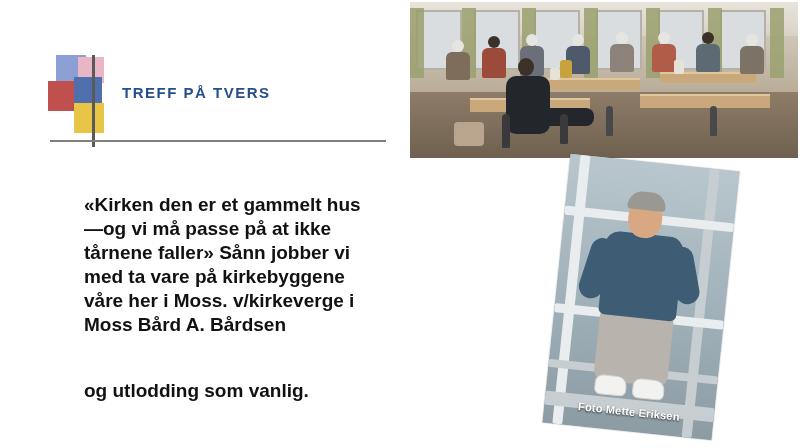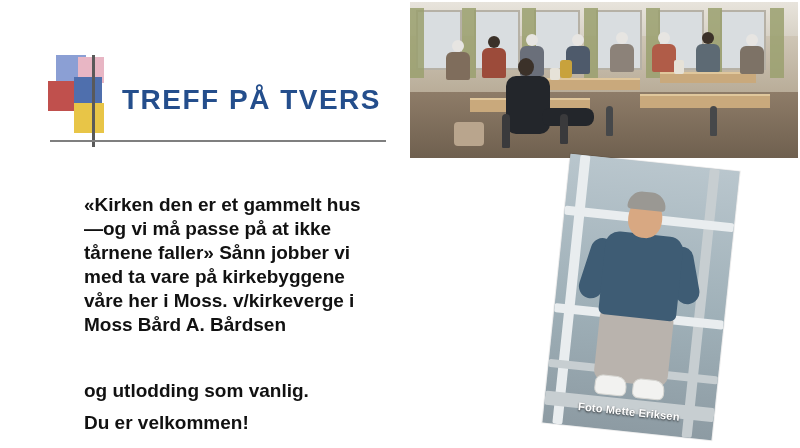--- a/index.html
+++ b/index.html
@@ -52,21 +52,21 @@
     top: 0px;
     width: 3px;
     height: 92px;
     background: #595959;
   }
 
   #logo-title {
     position: absolute;
     left: 122px;
     top: 84px;
-    font-size: 28px;
+    font-size: 15px;
     font-weight: bold;
     letter-spacing: 1.5px;
     color: #244e8c;
     white-space: nowrap;
   }
   #title-rule {
     position: absolute;
     left: 50px;
     top: 140px;
     width: 336px;
@@ -206,21 +206,20 @@
   <div class="logo-vline"></div>
 </div>
 
 <div id="logo-title">TREFF PÅ TVERS</div>
 <div id="title-rule"></div>
 
 <div id="body-text">
   <p>«Kirken den er et gammelt hus—og vi må passe på at ikke tårnene faller» Sånn jobber vi med ta vare på kirkebyggene våre her i Moss. v/kirkeverge i Moss Bård A. Bårdsen</p>
   <div class="gap"></div>
   <p>og utlodding som vanlig.</p>
-  <p>Du er velkommen!</p>
 </div>
 
 <div id="photo-room">
   <div class="room-ceiling"></div>
   <div class="room-wall"></div>
   <div class="room-floor"></div>
 
   <div class="win" style="left:6px;"></div>
   <div class="win" style="left:64px;"></div>
   <div class="win" style="left:124px;"></div>

